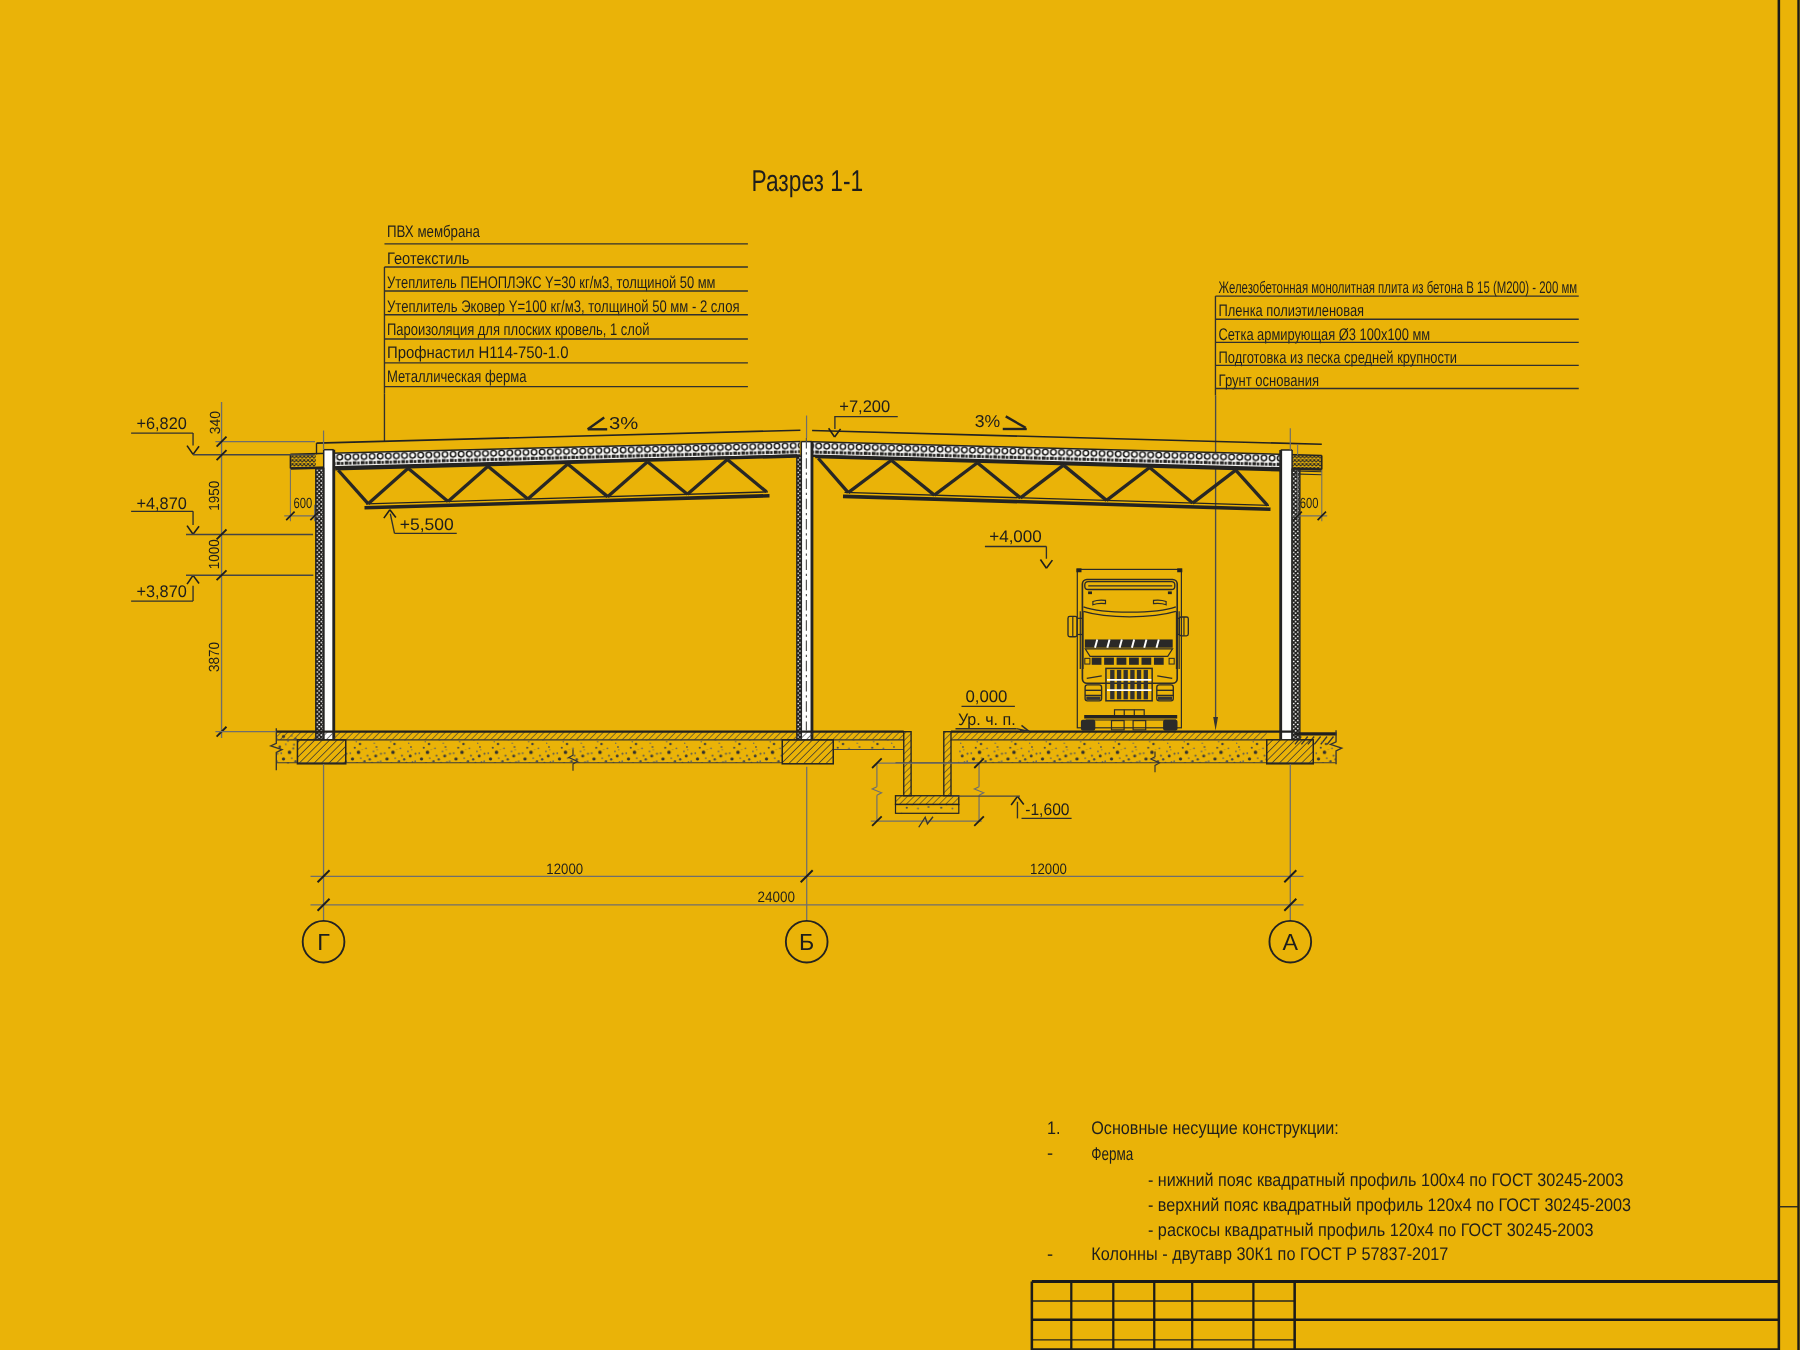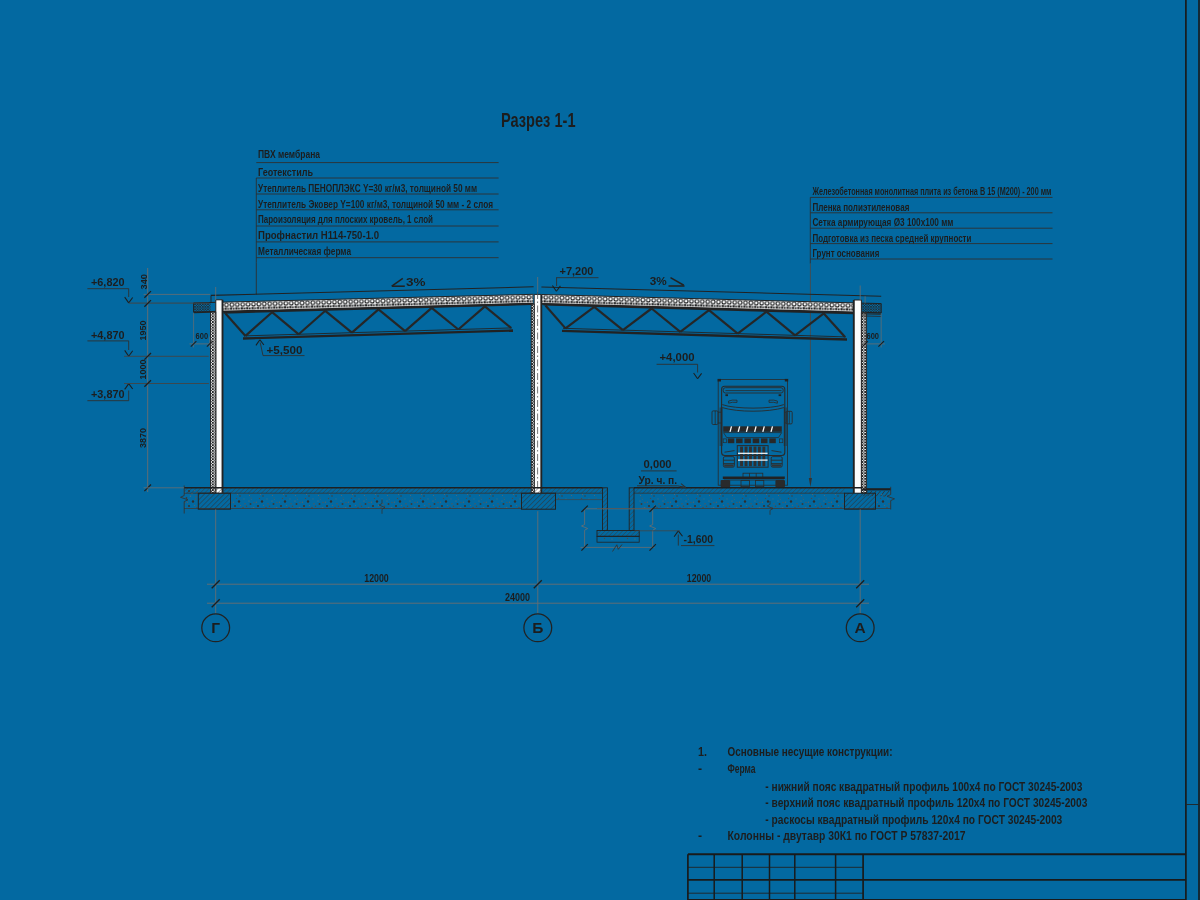--- a/index.html
+++ b/index.html
@@ -1,16 +1,16 @@
 <!DOCTYPE html>
 <html><head>
 <meta charset="utf-8">
 <style>
 html,body{margin:0;padding:0;background:#fcfcfc;}
-#page{position:relative;width:1200px;height:900px;background:#0369a1;overflow:hidden;font-weight:bold;}
+#page{position:relative;width:1200px;height:900px;background:#eab308;overflow:hidden;}
 svg{display:block;}
 text{font-family:"Liberation Sans",sans-serif;}
 </style>
 </head>
 <body>
 
 <div id="page">
 <svg width="1200" height="900" viewBox="0 0 1200 900" opacity="0.99">
 <defs>
 <pattern id="lat" width="2.8" height="2.8" patternUnits="userSpaceOnUse">

